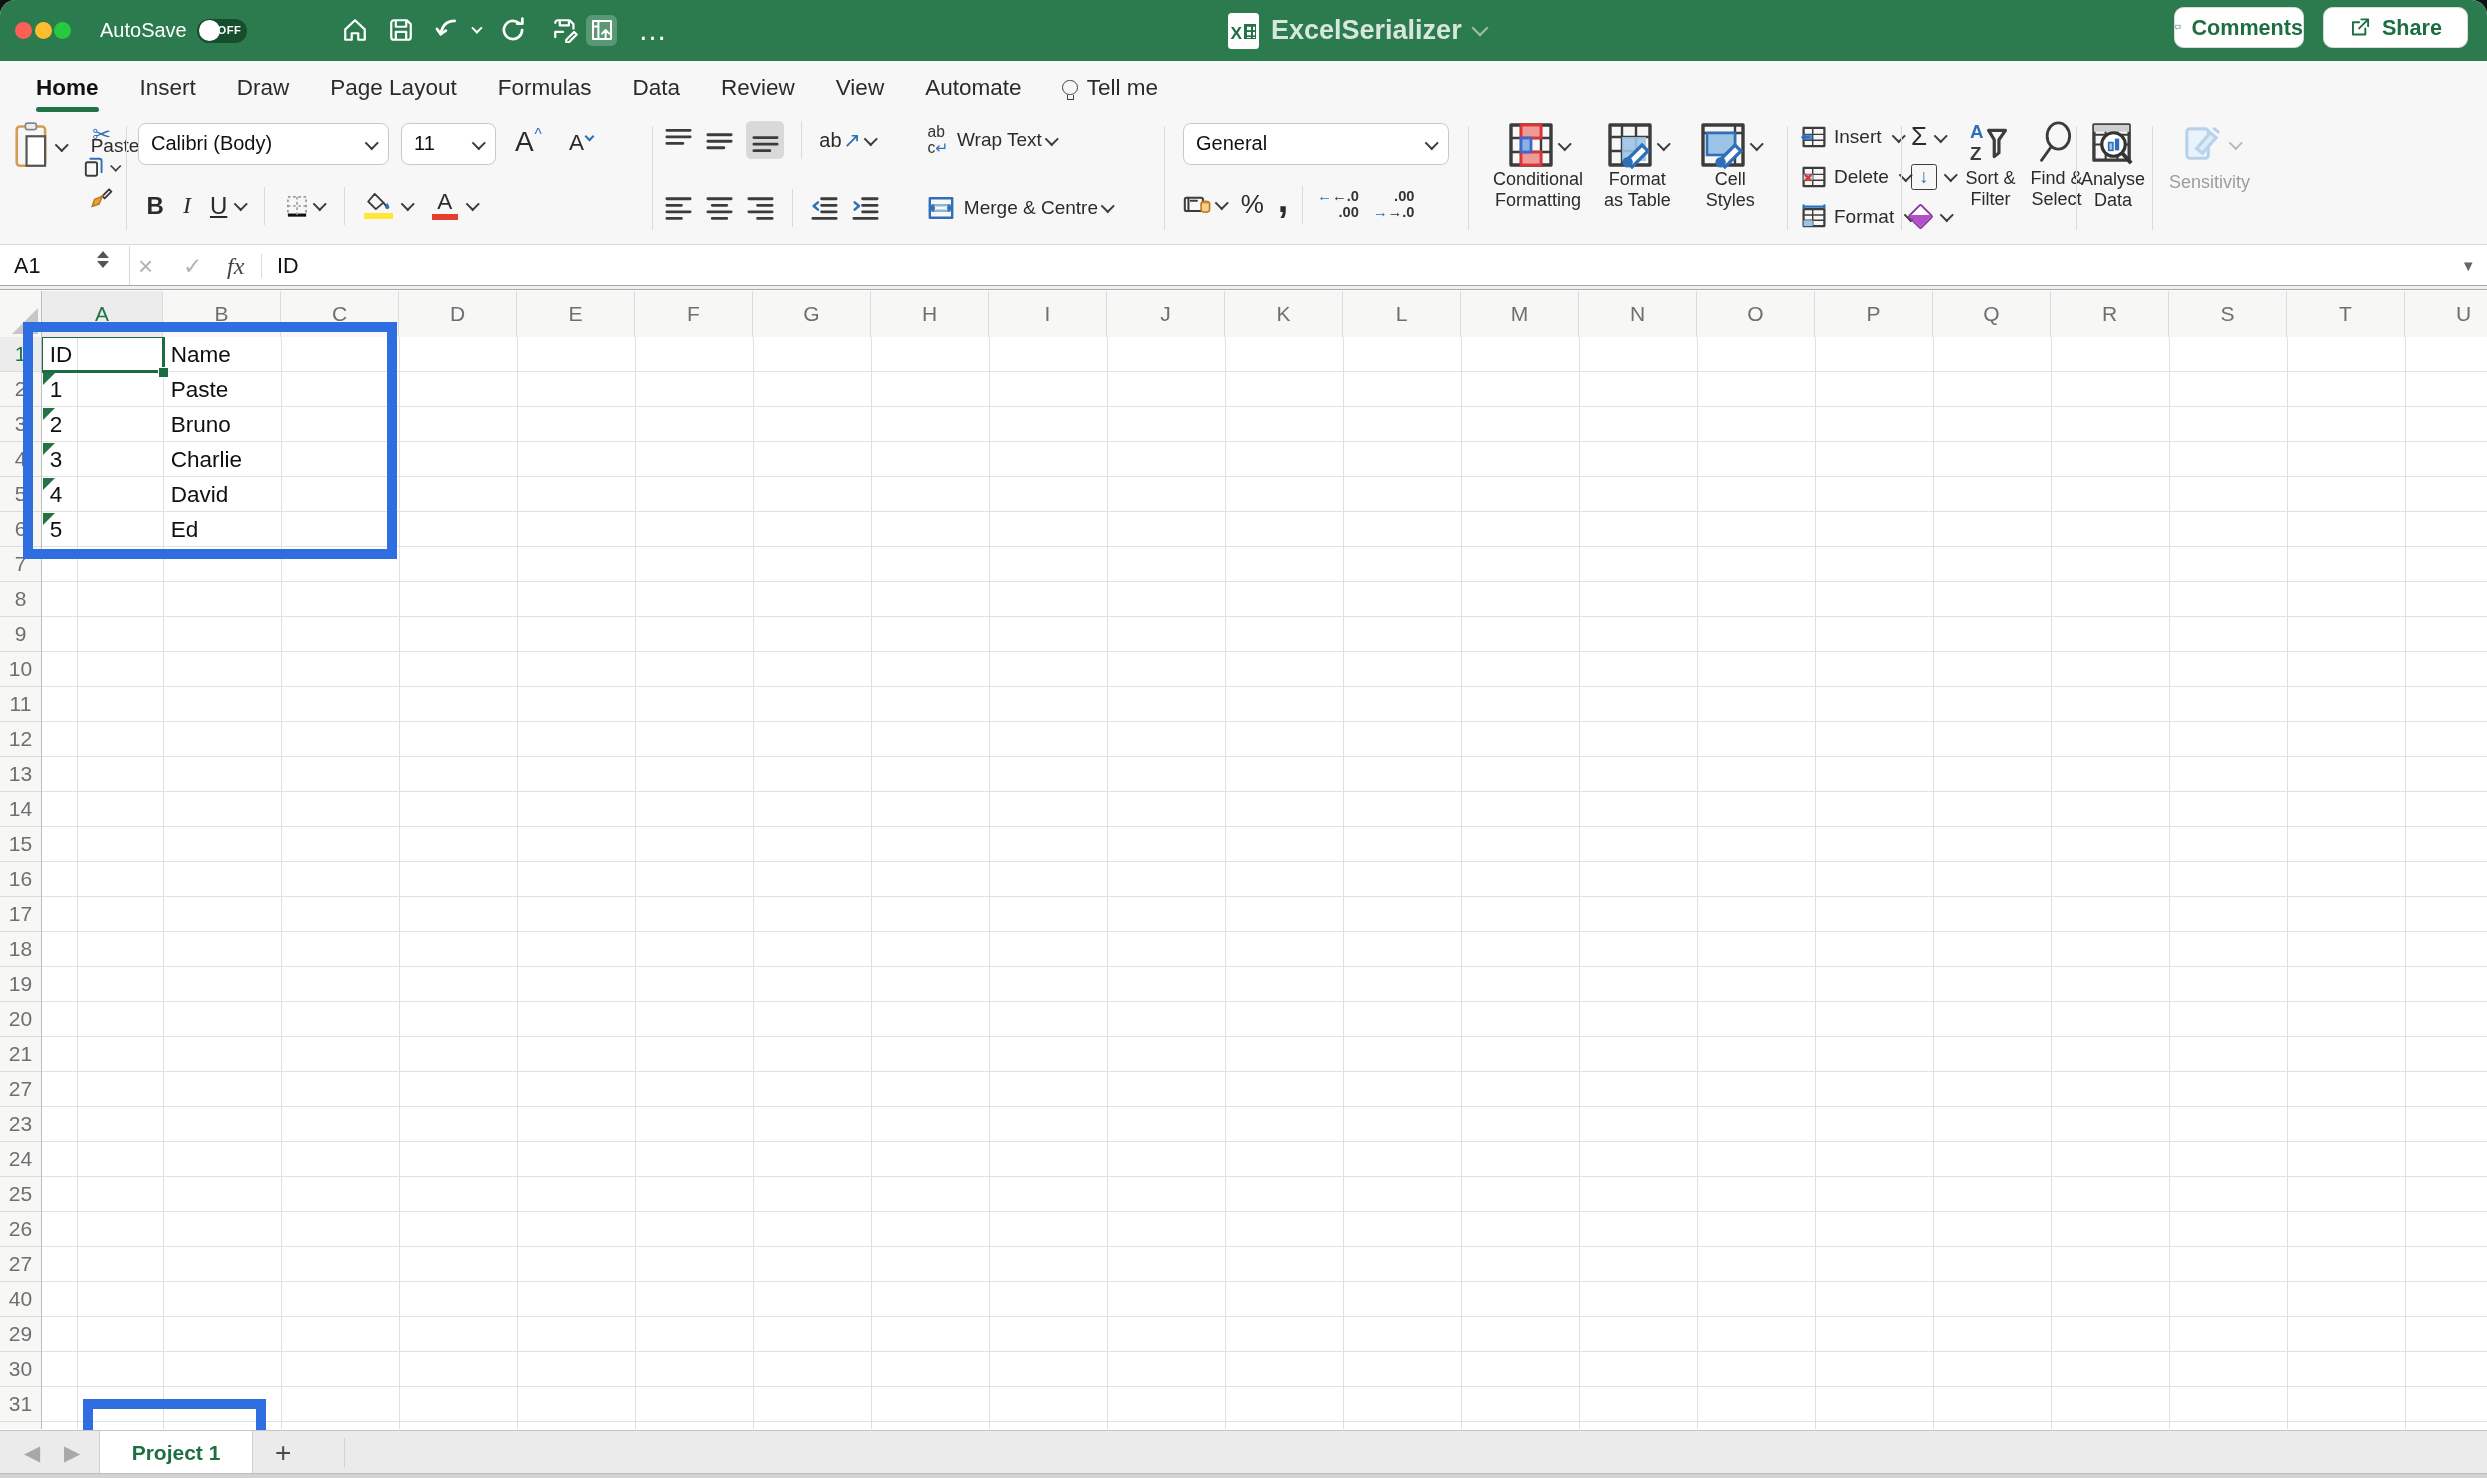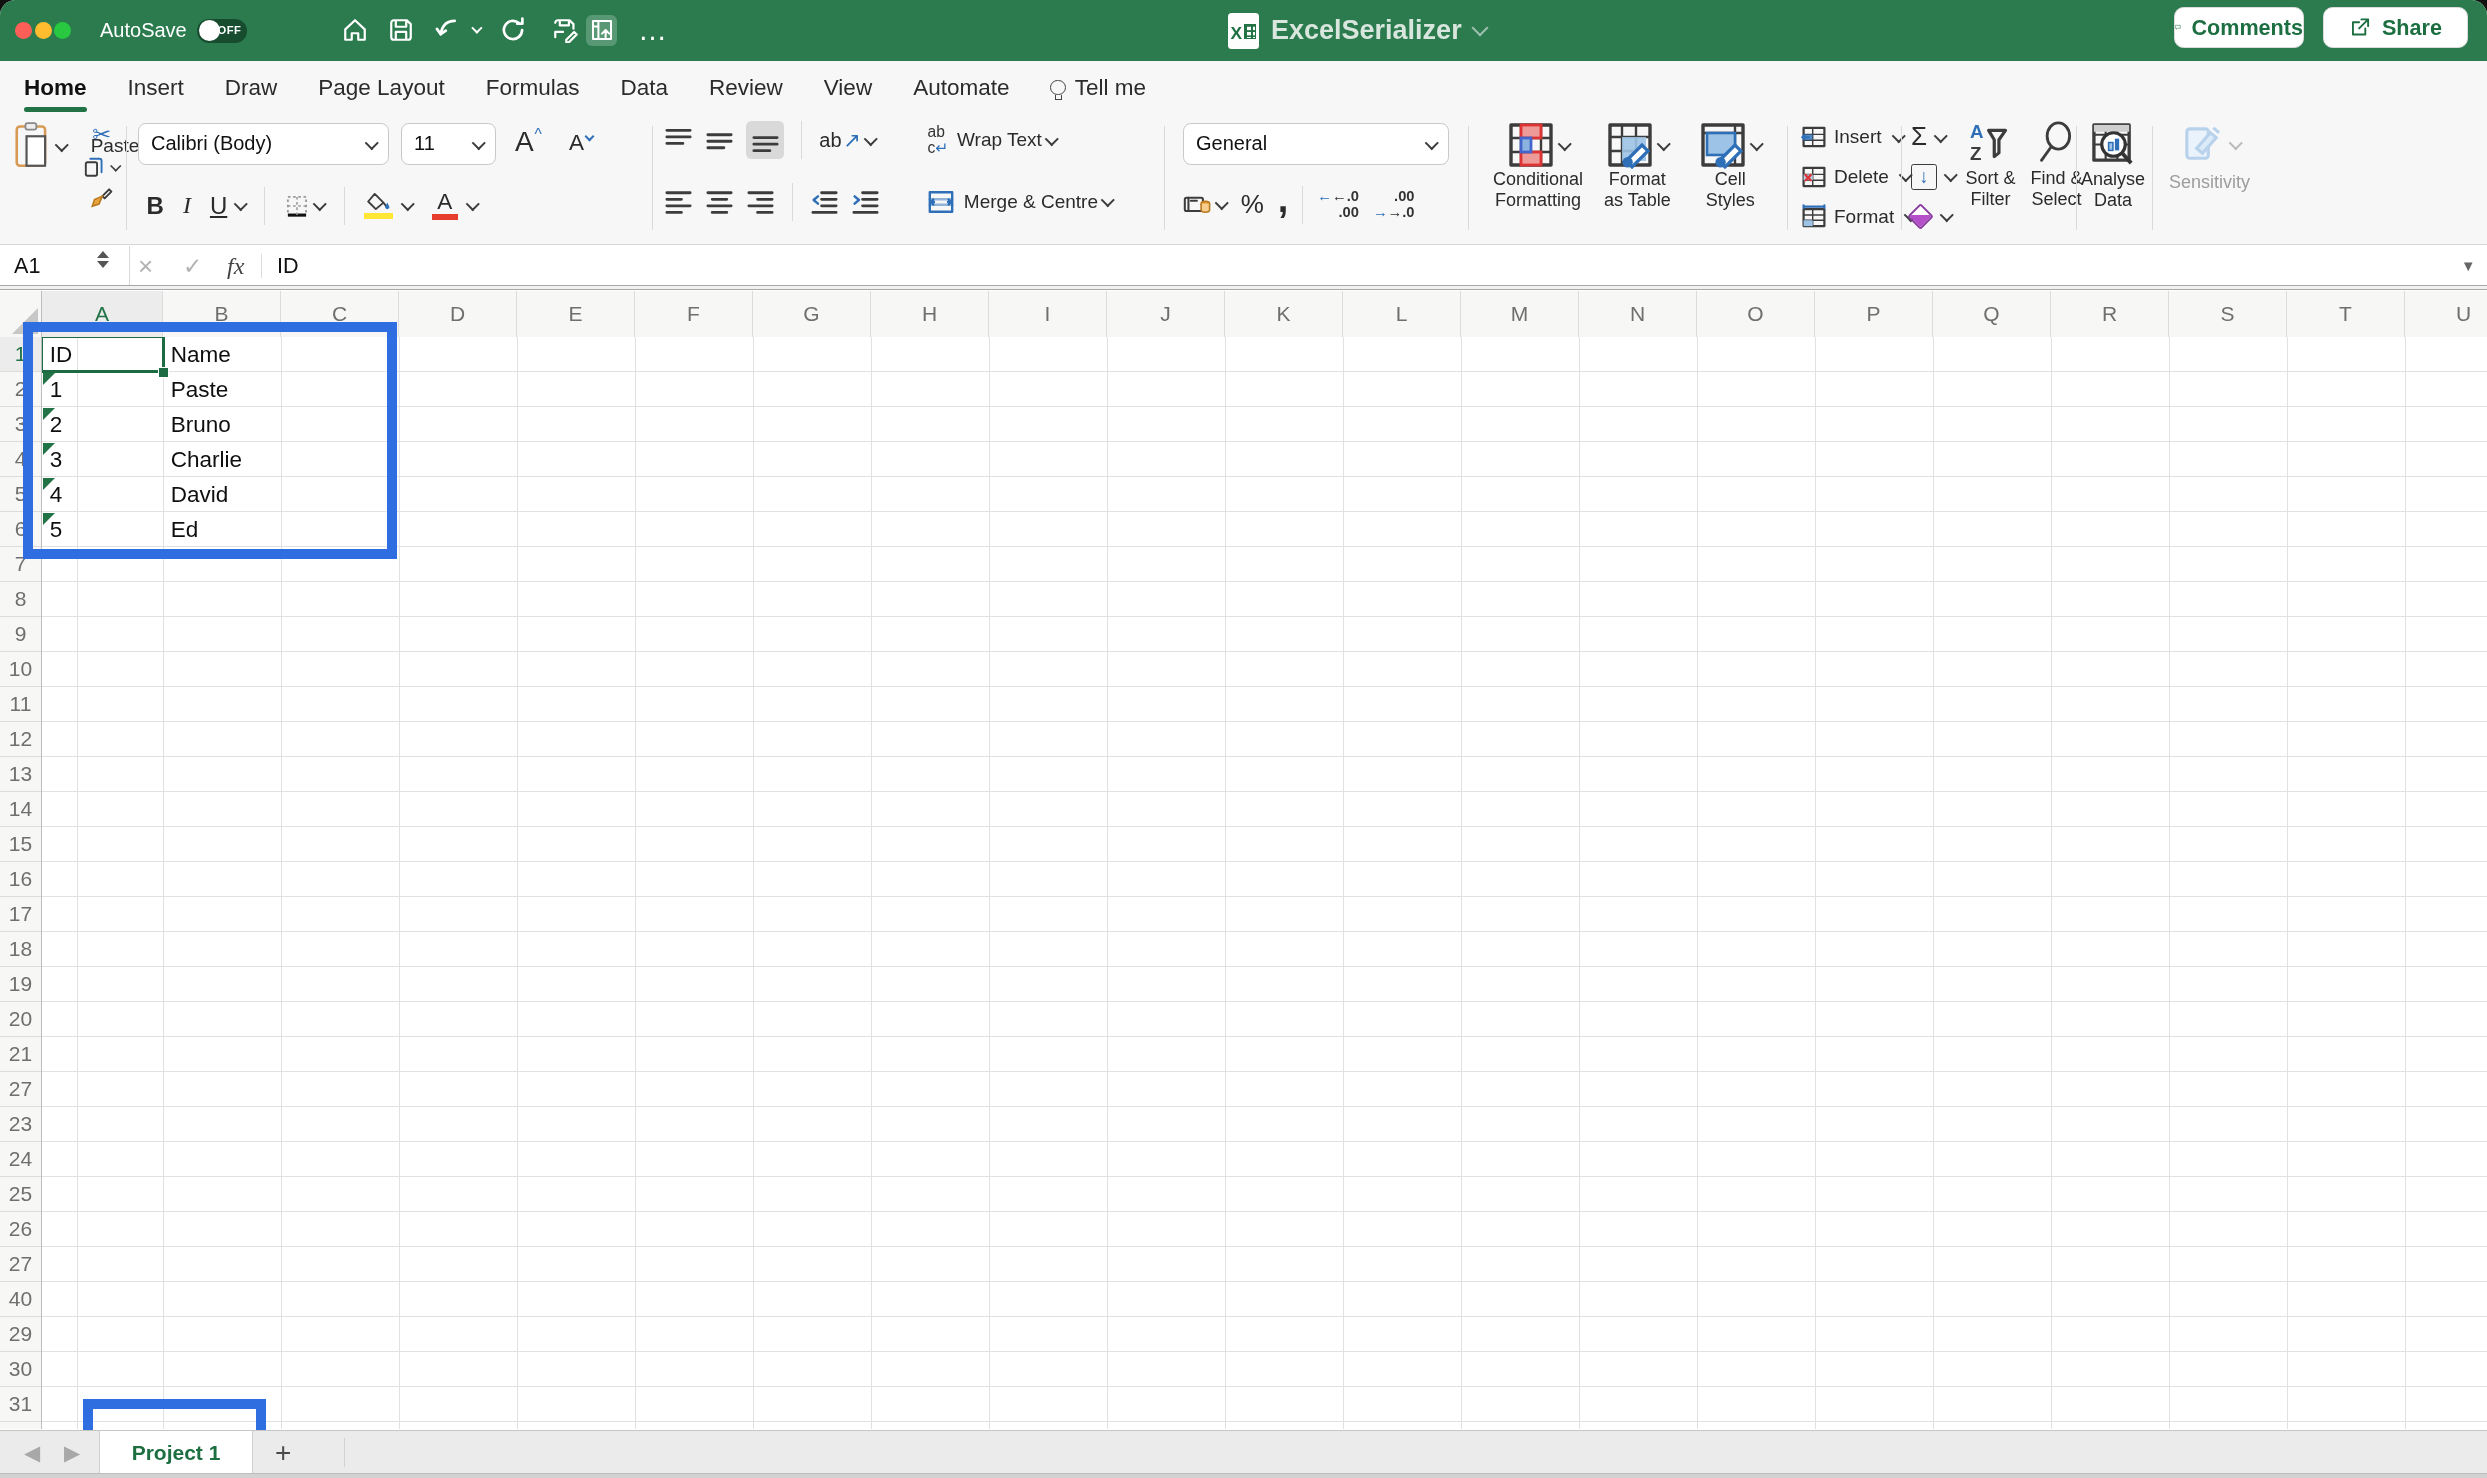--- a/index.html
+++ b/index.html
@@ -18,21 +18,21 @@
   .tile-bg{background:rgba(255,255,255,.22);border-radius:6px;}
   .title-grp{position:absolute;left:1228px;top:0;height:61px;display:flex;align-items:center;gap:12px;}
   .doc-ic{width:31px;height:36px;background:#fdfdfd;border-radius:3.5px;position:relative;}
   .doc-ic .dx{position:absolute;left:2.6px;top:10.4px;font-size:17.3px;font-weight:bold;color:#1d6f42;}
   .doc-ic .dg{position:absolute;right:2.6px;top:11.2px;width:12px;height:15.6px;
      background:linear-gradient(#217346 1.7px,transparent 1.7px) 0 0/12px 5.2px,
      linear-gradient(90deg,#217346 1.7px,transparent 1.7px) 0 0/6px 15.6px;border:1.7px solid #217346;}
   .title-txt{color:#d8e6dd;font-size:27px;font-weight:bold;}
   .cv-w{width:12px;height:12px;border-right:2.6px solid #9dbfab;border-bottom:2.6px solid #9dbfab;transform:rotate(45deg);margin-top:-5.2px;}
   
-  .tabbar{position:absolute;left:0;top:61px;width:2487px;height:54px;background:#f7f7f8;border-bottom:0.9px solid #e4e4e4;display:flex;align-items:center;padding-left:24px;gap:41px;}
+  .tabbar{position:absolute;left:0;top:61px;width:2487px;height:54px;background:#f7f7f8;border-bottom:0.9px solid #e4e4e4;display:flex;align-items:center;padding-left:36px;gap:41px;}
   .tab{font-size:22.5px;color:#2b2b2b;position:relative;display:flex;align-items:center;gap:8.6px;}
   .tab.active{font-weight:bold;color:#111;}
   .tab.active::after{content:"";position:absolute;left:0;right:0;bottom:-11.2px;height:5.2px;border-radius:2.6px;background:#217346;}
   .bulb{width:15.6px;height:15.6px;border:1.7px solid #444;border-radius:50%;position:relative;display:inline-block;}
   .bulb::after{content:"";position:absolute;left:3.5px;bottom:-6px;width:5.2px;height:4.3px;border:1.7px solid #444;border-top:none;}
   .pillbtn{position:absolute;top:7px;height:41px;background:#fff;border:1.7px solid #dcdcdc;border-radius:9.5px;display:flex;align-items:center;justify-content:center;gap:10.4px;color:#1d6f42;font-size:21.6px;font-weight:bold;}
   
   .ribbon{position:absolute;left:0;top:114px;width:2487px;height:131px;background:#f7f7f8;border-bottom:0.9px solid #d6d6d6;font-size:19px;color:#2b2b2b;}
   .rg{position:absolute;top:0;height:130px;}
   .vdiv{position:absolute;top:12px;height:104px;width:0.9px;background:#dadada;}
@@ -324,21 +324,21 @@
           <span style="font-size:20px">ab</span>
           <span style="color:#2e6fb7;font-size:21px;margin-left:1.7px">↗</span>
           <span class="cv"></span>
         </span>
         <span class="ib" style="margin-left:40px">
           <span class="dec2" style="text-align:left;font-weight:normal;font-size:15.6px;line-height:16.4px"><span>ab</span><br><span>c</span><span style="color:#2e6fb7">↵</span></span>
           <span style="margin-left:8.6px;font-size:19px">Wrap Text</span>
           <span class="cv"></span>
         </span>
       </div>
-      <div class="cells-row" style="top:70px;gap:12px">
+      <div class="cells-row" style="top:76px;gap:12px">
         <span class="ib">
             <svg width="29" height="29" viewBox="0 0 20 20">
               <path class="s" style="stroke-width:2" d="M2 4h16M2 8.5h10M2 13h16M2 17.5h10"></path>
             </svg>
           </span>
         <span class="ib">
             <svg width="29" height="29" viewBox="0 0 20 20">
               <path class="s" style="stroke-width:2" d="M2 4h16M5 8.5h10M2 13h16M5 17.5h10"></path>
             </svg>
           </span>

